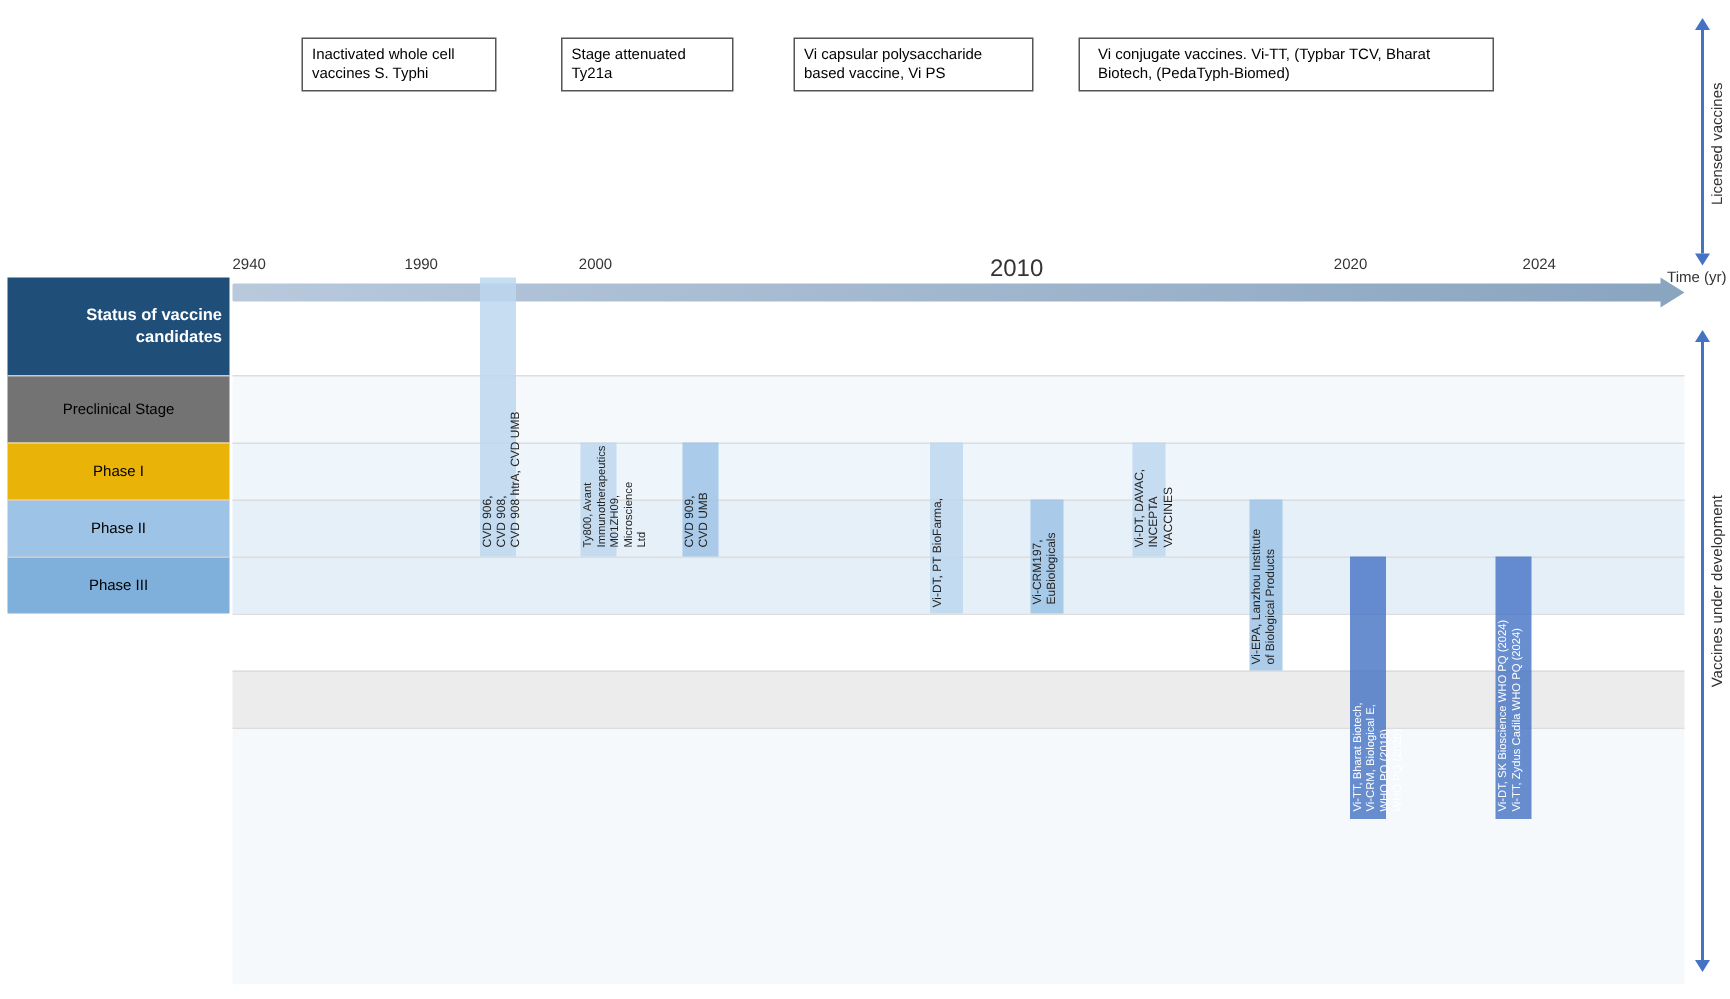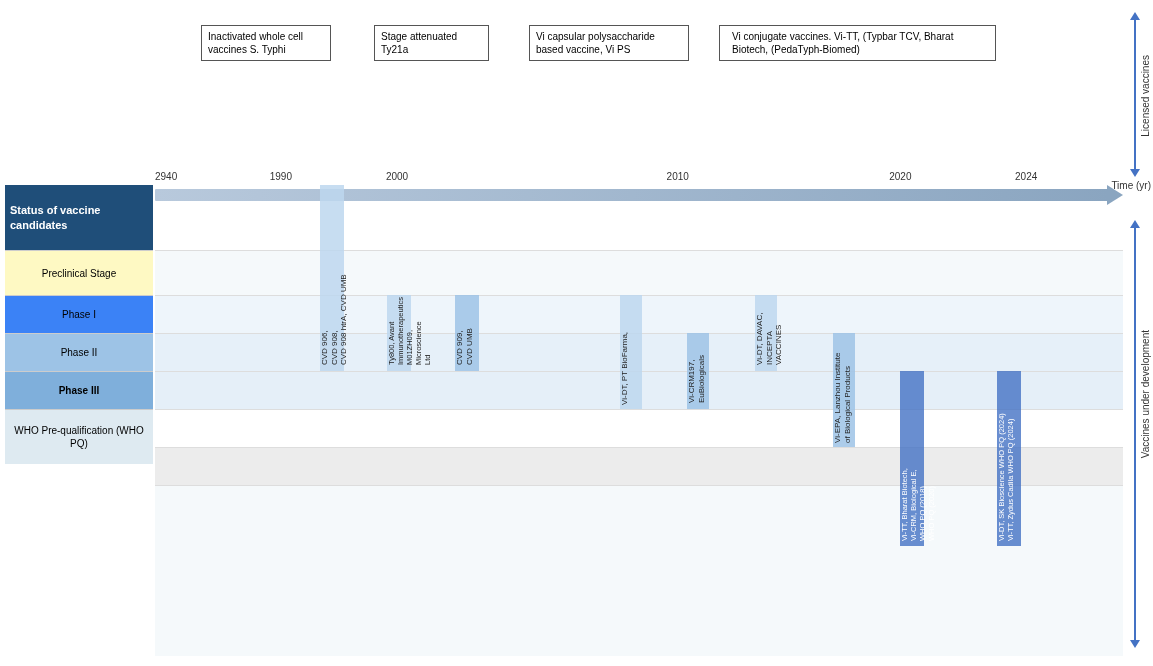--- a/index.html
+++ b/index.html
@@ -43,43 +43,43 @@
     .sidebar {
       position: absolute;
       top: 175px;
       left: 5px;
       width: 148px;
     }
 
     .sidebar-title {
       background: #1F4E79;
       color: #fff;
-      text-align: left;
+      text-align: right;
       padding: 8px 5px;
       font-size: 11px;
       font-weight: bold;
       line-height: 1.3;
       height: 65px;
       display: flex;
       align-items: center;
       justify-content: center;
     }
 
     .sidebar-item {
       text-align: center;
       padding: 8px 4px;
       font-size: 10px;
       border-top: 1px solid #ccc;
       line-height: 1.3;
     }
 
-    .sidebar-item.preclinical { background: #fef9c3; height: 45px; display: flex; align-items: center; justify-content: center; }
-    .sidebar-item.phase1 { background: #3b82f6; height: 38px; display: flex; align-items: center; justify-content: center; }
+    .sidebar-item.preclinical { background: #737373; height: 45px; display: flex; align-items: center; justify-content: center; }
+    .sidebar-item.phase1 { background: #eab308; height: 38px; display: flex; align-items: center; justify-content: center; }
     .sidebar-item.phase2 { background: #9DC3E6; height: 38px; display: flex; align-items: center; justify-content: center; }
-    .sidebar-item.phase3 { background: #7FAFDB; height: 38px; display: flex; align-items: center; justify-content: center; font-weight: bold; }
+    .sidebar-item.phase3 { background: #7FAFDB; height: 38px; display: flex; align-items: center; justify-content: center; }
     .sidebar-item.national { background: #fff; height: 38px; display: flex; align-items: center; justify-content: center; }
     .sidebar-item.phase4 { background: #808080; color: #fff; height: 38px; display: flex; align-items: center; justify-content: center; }
     .sidebar-item.who-pq { background: #DEEAF1; height: 55px; display: flex; align-items: center; justify-content: center; }
   </style>
 </head>
 <body>
 
 <div id="main-container">
 
   <div style="position:absolute; right:8px; top:12px; height:165px; display:flex; flex-direction:column; align-items:center; width:20px;">
@@ -115,34 +115,33 @@
     </div>
   </div>
 
   <div style="position:absolute;top:185px;left:155px;right:30px;height:20px;">
     <div style="position:absolute;top:4px;left:0;right:14px;height:12px;background:linear-gradient(to right,#b8c9dc,#8aa5c0);border-radius:1px 0 0 1px;"></div>
     <div style="position:absolute;right:0;top:0;width:0;height:0;border-top:10px solid transparent;border-bottom:10px solid transparent;border-left:16px solid #8aa5c0;"></div>
 
     <span style="position:absolute;left:0;top:-14px;font-size:10px;color:#333;">2940</span>
     <span style="position:absolute;left:13%;top:-14px;font-size:10px;color:#333;transform:translateX(-50%);">1990</span>
     <span style="position:absolute;left:25%;top:-14px;font-size:10px;color:#333;transform:translateX(-50%);">2000</span>
-    <span style="position:absolute;left:54%;top:-14px;font-size:10px;color:#333;transform:translateX(-50%);">2010</span>
+    <span style="position:absolute;left:54%;top:-14px;font-size:16px;color:#333;transform:translateX(-50%);">2010</span>
     <span style="position:absolute;left:77%;top:-14px;font-size:10px;color:#333;transform:translateX(-50%);">2020</span>
     <span style="position:absolute;left:90%;top:-14px;font-size:10px;color:#333;transform:translateX(-50%);">2024</span>
 
     <span style="position:absolute;right:-28px;top:-5px;font-size:10px;color:#333;line-height:1.2;">Time (yr)</span>
   </div>
 
   <div class="sidebar" style="top:185px;">
     <div class="sidebar-title">Status of vaccine candidates</div>
     <div class="sidebar-item preclinical">Preclinical Stage</div>
     <div class="sidebar-item phase1">Phase I</div>
     <div class="sidebar-item phase2">Phase II</div>
     <div class="sidebar-item phase3">Phase III</div>
-    <div class="sidebar-item who-pq">WHO Pre-qualification (WHO PQ)</div>
   </div>
 
   <div style="position:absolute;top:185px;left:155px;right:30px;bottom:10px;">
 
     <div style="position:absolute;top:65px;left:0;right:0;height:45px;background:rgba(222,234,241,0.3);border-top:1px solid #ddd;"></div>
     <div style="position:absolute;top:110px;left:0;right:0;height:38px;background:rgba(189,215,238,0.25);border-top:1px solid #ddd;"></div>
     <div style="position:absolute;top:148px;left:0;right:0;height:38px;background:rgba(157,195,230,0.25);border-top:1px solid #ddd;"></div>
     <div style="position:absolute;top:186px;left:0;right:0;height:38px;background:rgba(127,175,219,0.2);border-top:1px solid #ddd;"></div>
     <div style="position:absolute;top:224px;left:0;right:0;height:38px;background:rgba(255,255,255,0.5);border-top:1px solid #ddd;"></div>
     <div style="position:absolute;top:262px;left:0;right:0;height:38px;background:rgba(128,128,128,0.15);border-top:1px solid #ddd;"></div>

